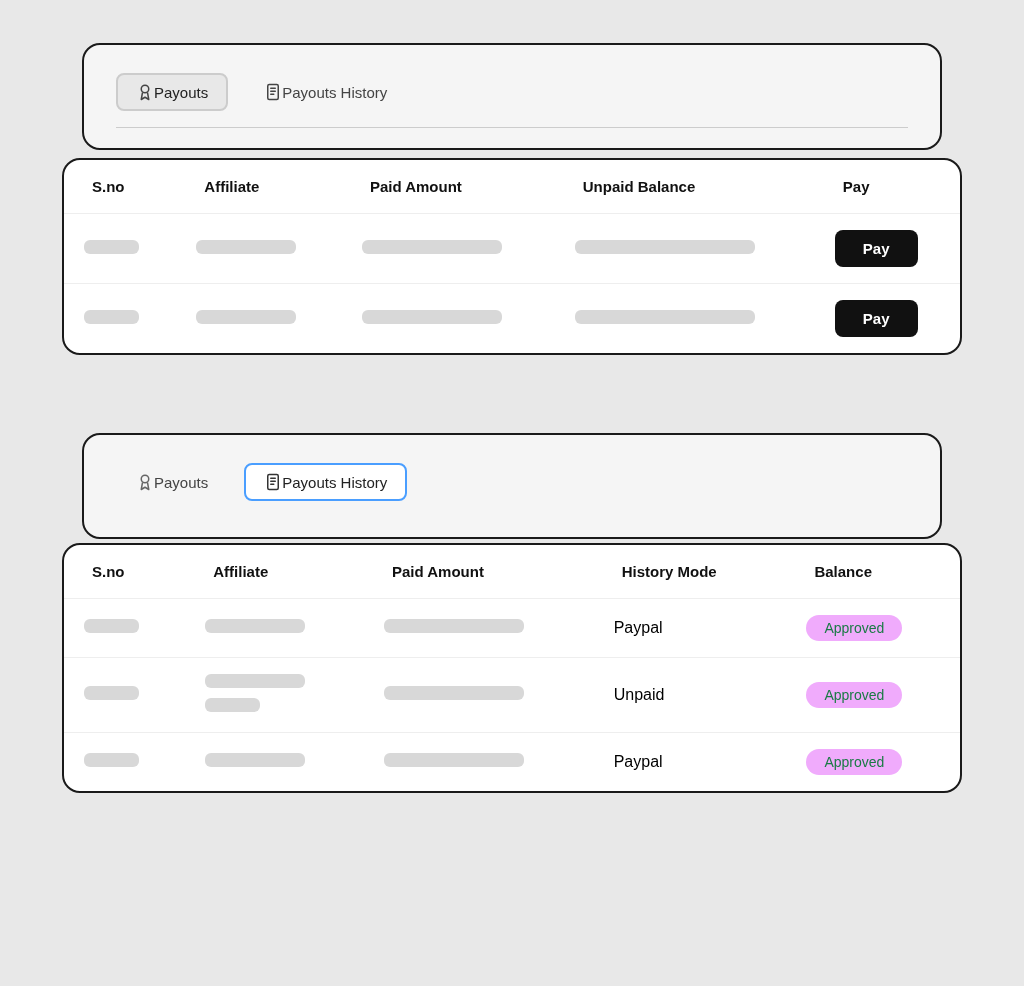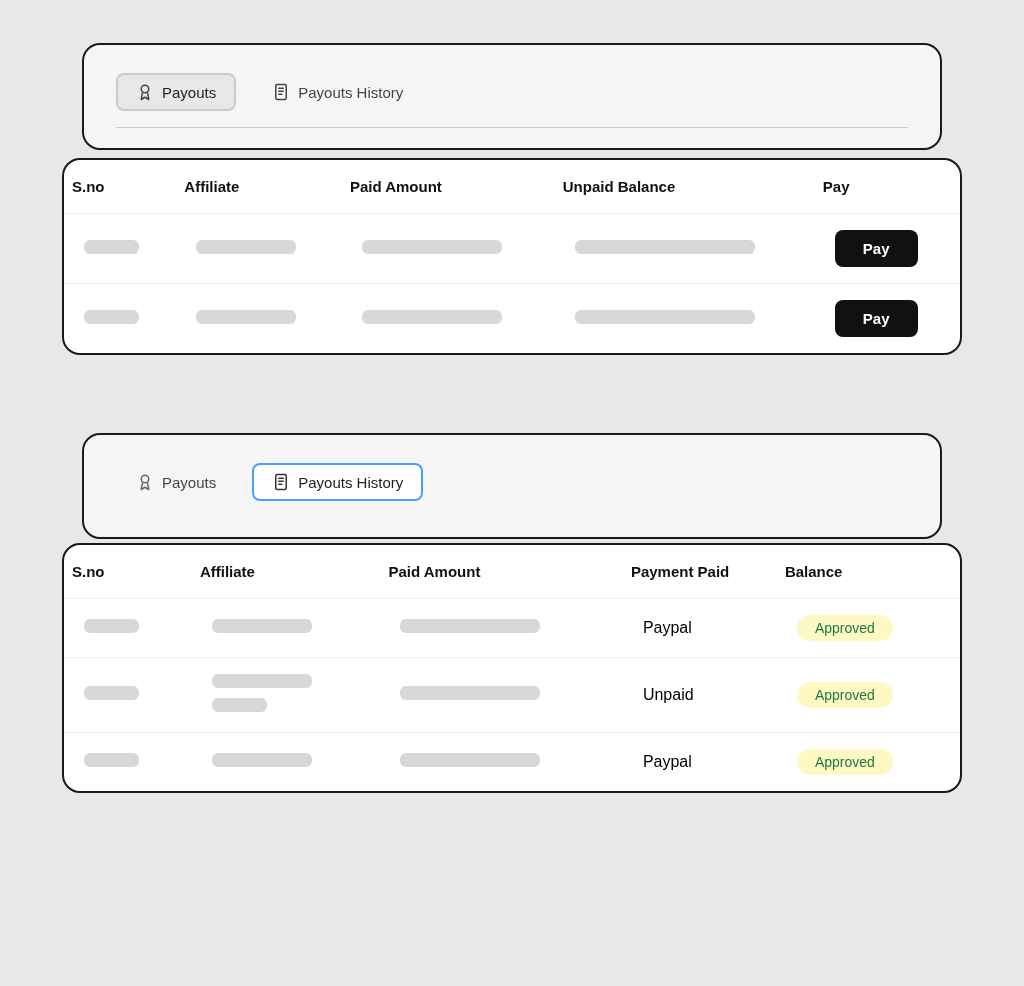--- a/index.html
+++ b/index.html
@@ -36,21 +36,20 @@
     .tabs-row {
       display: flex;
       gap: 16px;
       align-items: center;
       margin-bottom: 16px;
     }
 
     .tab-btn {
       display: flex;
       align-items: center;
-      gap: 8px;
       padding: 8px 18px;
       border-radius: 8px;
       border: 2px solid transparent;
       background: transparent;
       font-size: 15px;
       font-weight: 500;
       color: #444;
       cursor: pointer;
     }
 
@@ -89,21 +88,21 @@
     .table-wrap {
       width: 100%;
     }
 
     table {
       width: 100%;
       border-collapse: collapse;
     }
 
     table thead tr th {
-      padding: 18px 8px;
+      padding: 18px 28px;
       text-align: left;
       font-size: 15px;
       font-weight: 700;
       color: #111;
       border-bottom: 1px solid #eee;
     }
 
     table tbody tr td {
       padding: 16px 20px;
       border-bottom: 1px solid #eee;
@@ -157,21 +156,21 @@
       background: #fff;
       border: 2px solid #1a1a1a;
       border-radius: 18px;
       padding: 0;
       z-index: 2;
       overflow: hidden;
     }
 
     .status-badge {
       display: inline-block;
-      background: #fef9c3;
+      background: #f0abfc;
       color: #1a7a45;
       border-radius: 20px;
       padding: 5px 18px;
       font-size: 14px;
       font-weight: 500;
     }
 
     .icon-svg {
       width: 18px;
       height: 18px;
@@ -266,21 +265,21 @@
   </div>
 
   <div class="card-bottom-table">
     <div class="table-wrap">
       <table>
         <thead>
           <tr>
             <th>S.no</th>
             <th>Affiliate</th>
             <th>Paid Amount</th>
-            <th>Payment Paid</th>
+            <th>History Mode</th>
             <th>Balance</th>
           </tr>
         </thead>
         <tbody>
           <tr>
             <td><span class="skeleton sk-sm"></span></td>
             <td><span class="skeleton sk-md"></span></td>
             <td><span class="skeleton sk-lg"></span></td>
             <td><span>Paypal</span></td>
             <td>

